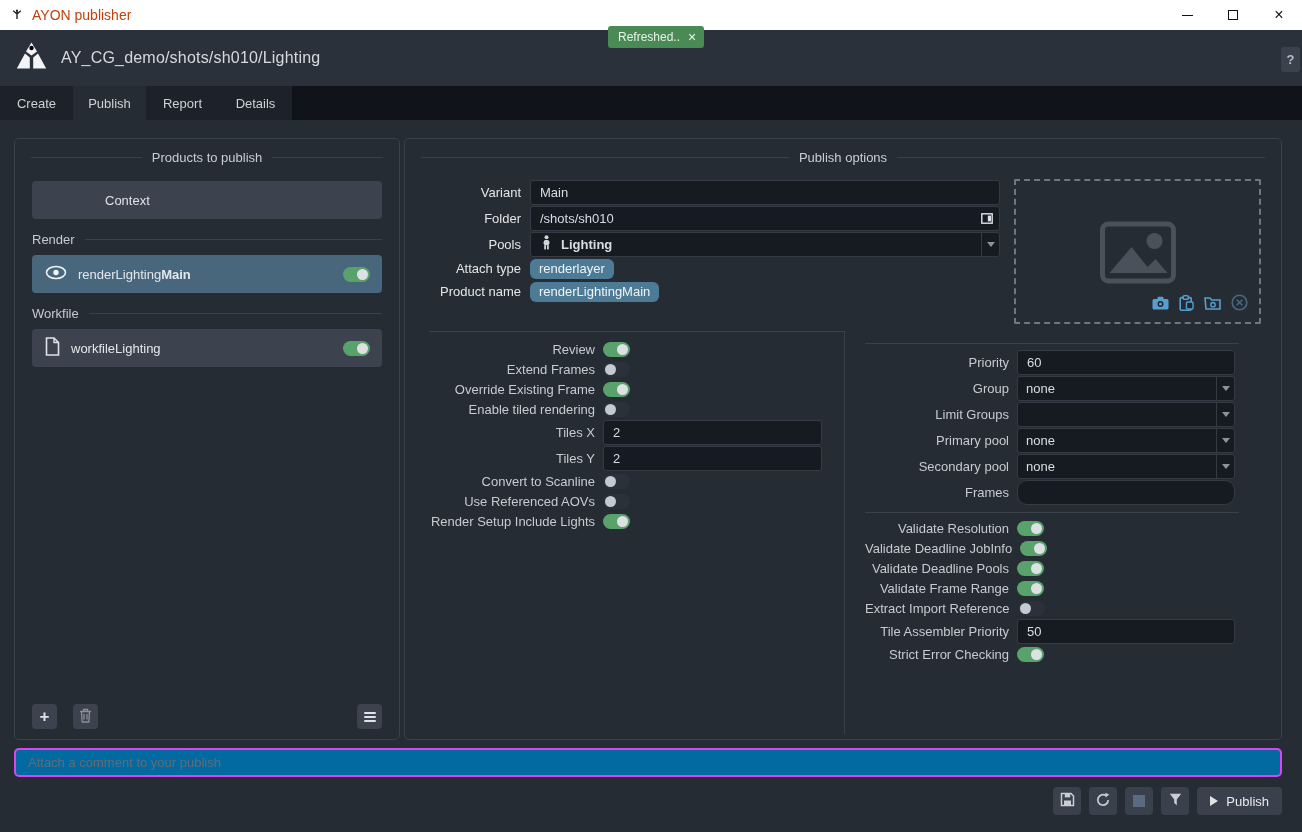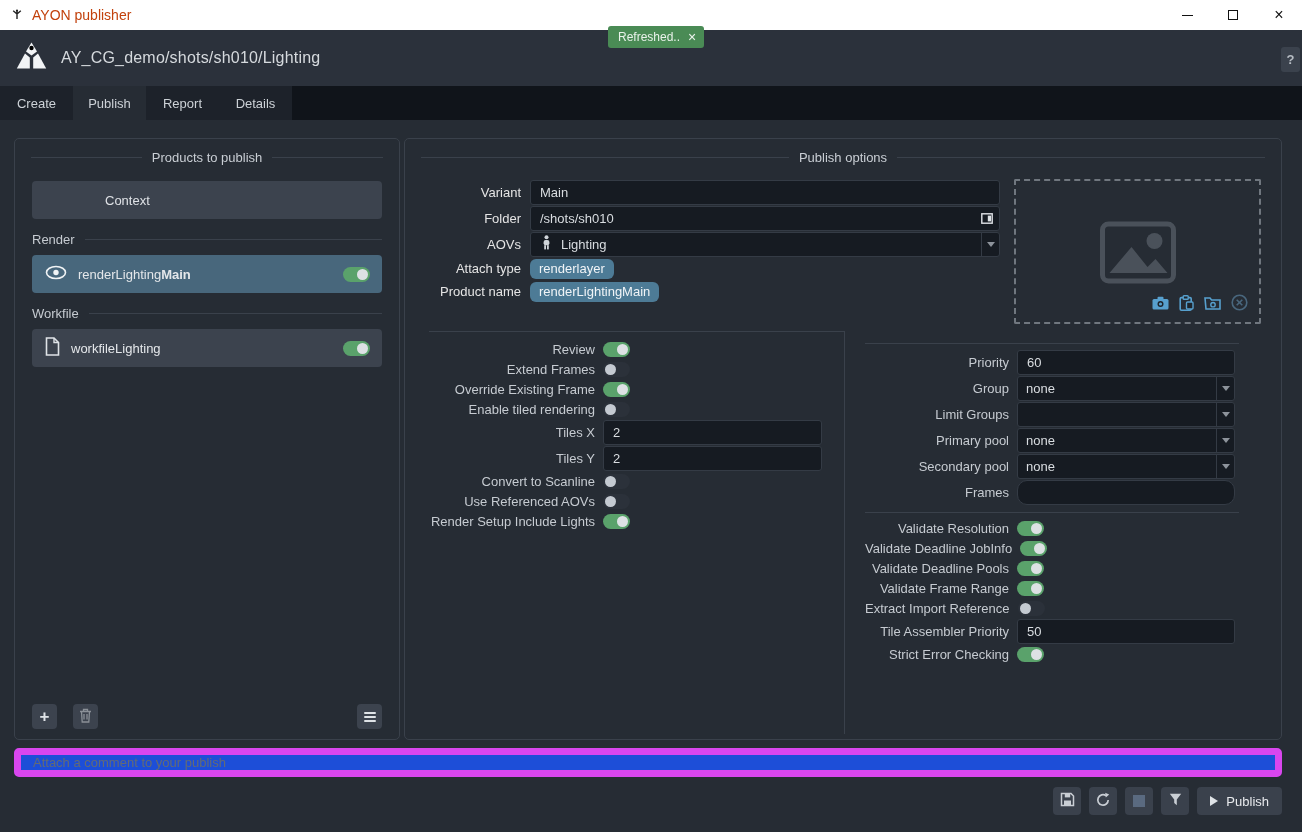--- a/index.html
+++ b/index.html
@@ -61,21 +61,21 @@
   
   #rightpanel { left:404px; top:18px; width:878px; height:602px; }
   .topsec { display:flex; padding:12px 24px 0 24px; }
   .formcol { display:grid; grid-template-columns:92px 470px; column-gap:9px; row-gap:0; align-content:start; flex:1; }
   .flabel { text-align:right; color:#e5e5e5; align-self:center; white-space:nowrap; }
   .frow { height:26px; margin-bottom:0; position:relative; display:flex; align-items:center; }
   .inpbase { width:100%; height:25px; background:#161b22; border:1px solid #343b45; border-radius:3px; color:#d9dde1; font-size:13px; font-family:inherit; padding:0 9px; outline:none; }
   .brow { height:23px; display:flex; align-items:center; }
   .badge { display:inline-block; height:20px; line-height:20px; padding:0 9px; background:#4d7b96; border-radius:6px; color:#f0f4f7; }
   .folderico { position:absolute; right:7px; top:7px; }
-  .taskbox { width:100%; height:25px; background:#161b22; border:1px solid #343b45; border-radius:3px; display:flex; align-items:center; gap:9px; padding:0 10px; color:#d9dde1; position:relative; }
+  .taskbox { width:100%; height:25px; background:#161b22; border:1px solid #343b45; border-radius:3px; display:flex; align-items:center; gap:9px; padding:0 10px; color:#d9dde1; position:relative;font-weight:bold; }
   .arrseg { position:absolute; right:0; top:0; bottom:0; width:18px; border-left:1px solid #343b45; display:flex; align-items:center; justify-content:center; }
   .arr { width:0; height:0; border-left:4px solid transparent; border-right:4px solid transparent; border-top:5px solid #8d939b; }
 
   #thumb { width:247px; height:145px; margin-left:14px; border:2px dashed #70777f; border-radius:2px; position:relative; flex:none; }
   #thumb .ph { position:absolute; left:50%; top:40px; transform:translateX(-50%); }
   #thumb .ticons { position:absolute; right:11px; bottom:8px; display:flex; gap:10px; align-items:center; }
 
   .botsec { position:absolute; left:0; right:0; top:192px; bottom:5px; }
   .lcol { position:absolute; left:24px; top:0; width:415px; border-top:1px solid #3a414b; padding-top:7px; }
   .rcol { position:absolute; left:439px; right:0; top:0; bottom:0; border-left:1px solid #3a414b; padding:12px 42px 0 20px; }
@@ -87,21 +87,21 @@
   .rgroup1 { border-top:1px solid #3a414b; border-bottom:1px solid #3a414b; padding:5px 0 7px 0; }
   .rgroup1 .trow { height:26px; }
   .rgroup2 { padding-top:5px; }
   .rctrl { width:222px; display:flex; align-items:center; }
   .rctrl .inpbase { width:218px; }
   .pill { border-radius:10px; }
   .select { width:218px; height:25px; background:#161b22; border:1px solid #343b45; border-radius:3px; display:flex; align-items:center; padding:0 8px; color:#d9dde1; position:relative; }
 
   
   #commentbar { position:absolute; left:14px; right:20px; top:628px; }
-  #commentbar input { width:100%; height:29px; background:#1d4ed8; border:7px solid #d946ef; border-radius:5px; color:#d9dde1; font-size:13px; font-family:inherit; padding:4px 12px; outline:none; }
+  #commentbar input { width:100%; height:29px; background:#0369a1; border:2px solid #d946ef; border-radius:5px; color:#d9dde1; font-size:13px; font-family:inherit; padding:4px 12px; outline:none; }
   #commentbar input::placeholder { color:#646b74; }
   #actions { position:absolute; right:20px; top:667px; display:flex; gap:8px; align-items:center; }
   .actbtn { width:28px; height:28px; background:#3a414c; border-radius:4px; display:flex; align-items:center; justify-content:center; }
   #publishbtn { height:28px; background:#3a414c; border-radius:4px; display:flex; align-items:center; gap:8px; padding:0 13px; color:#e8eaed; }
   .playtri { width:0; height:0; border-top:5px solid transparent; border-bottom:5px solid transparent; border-left:8px solid #dfe3e7; }
   .stopsq { width:12px; height:12px; background:#5a6a80; }
 </style>
 </head>
 <body>
 
@@ -220,21 +220,21 @@
         <div class="frow">
           <input class="inpbase" value="/shots/sh010" style="">
           <span class="folderico">
             <svg width="12" height="11" viewBox="0 0 12 11">
                 <rect x="0.8" y="0.8" width="10.4" height="9.4" fill="none" stroke="#dfe3e7" stroke-width="1.4"></rect>
                 <rect x="6.8" y="2.6" width="3.2" height="5.8" fill="#dfe3e7"></rect>
               </svg>
           </span>
         </div>
 
-        <span class="flabel">AOVs</span>
+        <span class="flabel">Pools</span>
         <div class="frow">
           <div class="taskbox">
             <span>
               <svg width="11" height="15" viewBox="0 0 11 15">
                   <circle cx="5.5" cy="2.3" r="2" fill="#cfd4d9"></circle>
                   <rect x="2.6" y="5" width="5.8" height="5.2" rx="2" fill="#cfd4d9"></rect>
                   <rect x="3.2" y="10.2" width="1.8" height="4.2" fill="#cfd4d9"></rect>
                   <rect x="6" y="10.2" width="1.8" height="4.2" fill="#cfd4d9"></rect>
                 </svg>
             </span>

